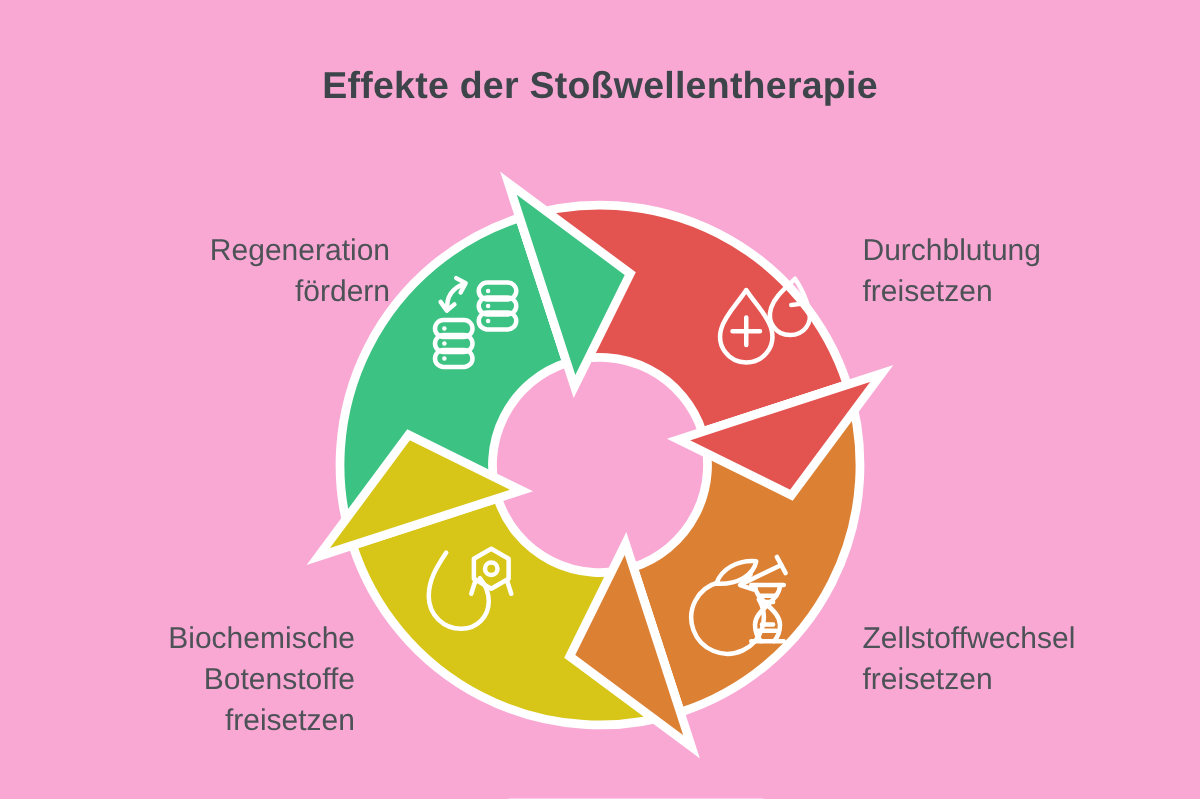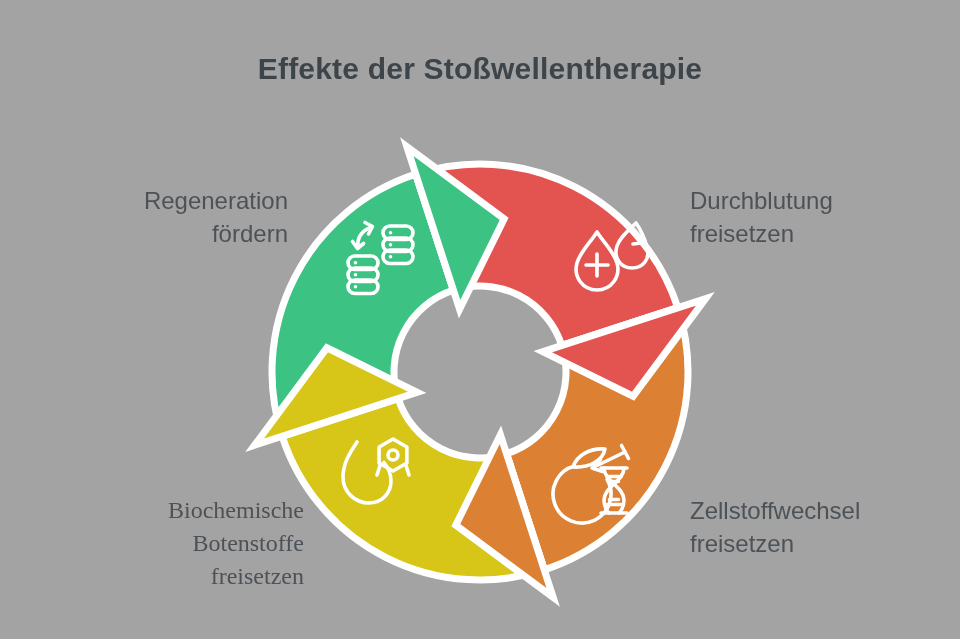--- a/index.html
+++ b/index.html
@@ -1,33 +1,33 @@
 <!DOCTYPE html>
 <html><head>
 <meta charset="utf-8">
 <style>
   html,body{margin:0;padding:0;background:#ffffff;}
   .stage{
     position:relative;width:960px;height:639px;overflow:hidden;
-    font-family:"Liberation Sans",sans-serif;background:#a3a3a3;
+    font-family:"Liberation Sans",sans-serif;background:#f9a8d4;
   }
   .title{
     position:absolute;left:0;top:52px;width:960px;text-align:center;
     font-size:30px;font-weight:700;color:#3e454a;letter-spacing:.2px;
   }
   .diagram-svg{position:absolute;left:0;top:0;}
   .seg-label{
     position:absolute;font-size:24px;line-height:33px;color:#4d5257;
   }
   .lab-right{text-align:right;}
   .lab-left{text-align:left;}
-  .lab-regeneration{right:672px;top:184px;width:185px;}
+  .lab-regeneration{right:648px;top:184px;width:185px;}
   .lab-durchblutung{left:690px;top:184px;width:175px;}
   .lab-zellstoffwechsel{left:690px;top:494px;width:215px;}
-  .lab-botenstoffe{right:656px;top:494px;width:185px;font-family:Liberation Serif, serif;}
+  .lab-botenstoffe{right:676px;top:494px;width:185px;}
   .band,.head{stroke:#ffffff;stroke-width:7;stroke-linejoin:miter;stroke-miterlimit:5;}
   .ic{fill:none;stroke:#ffffff;stroke-width:3.6;stroke-linecap:round;stroke-linejoin:round;}
   .ic-fill{stroke:#ffffff;stroke-width:3.6;stroke-linejoin:round;}
   .dot{fill:#ffffff;stroke:none;}
 </style>
 </head>
 <body>
 
 <div class="stage">
 

